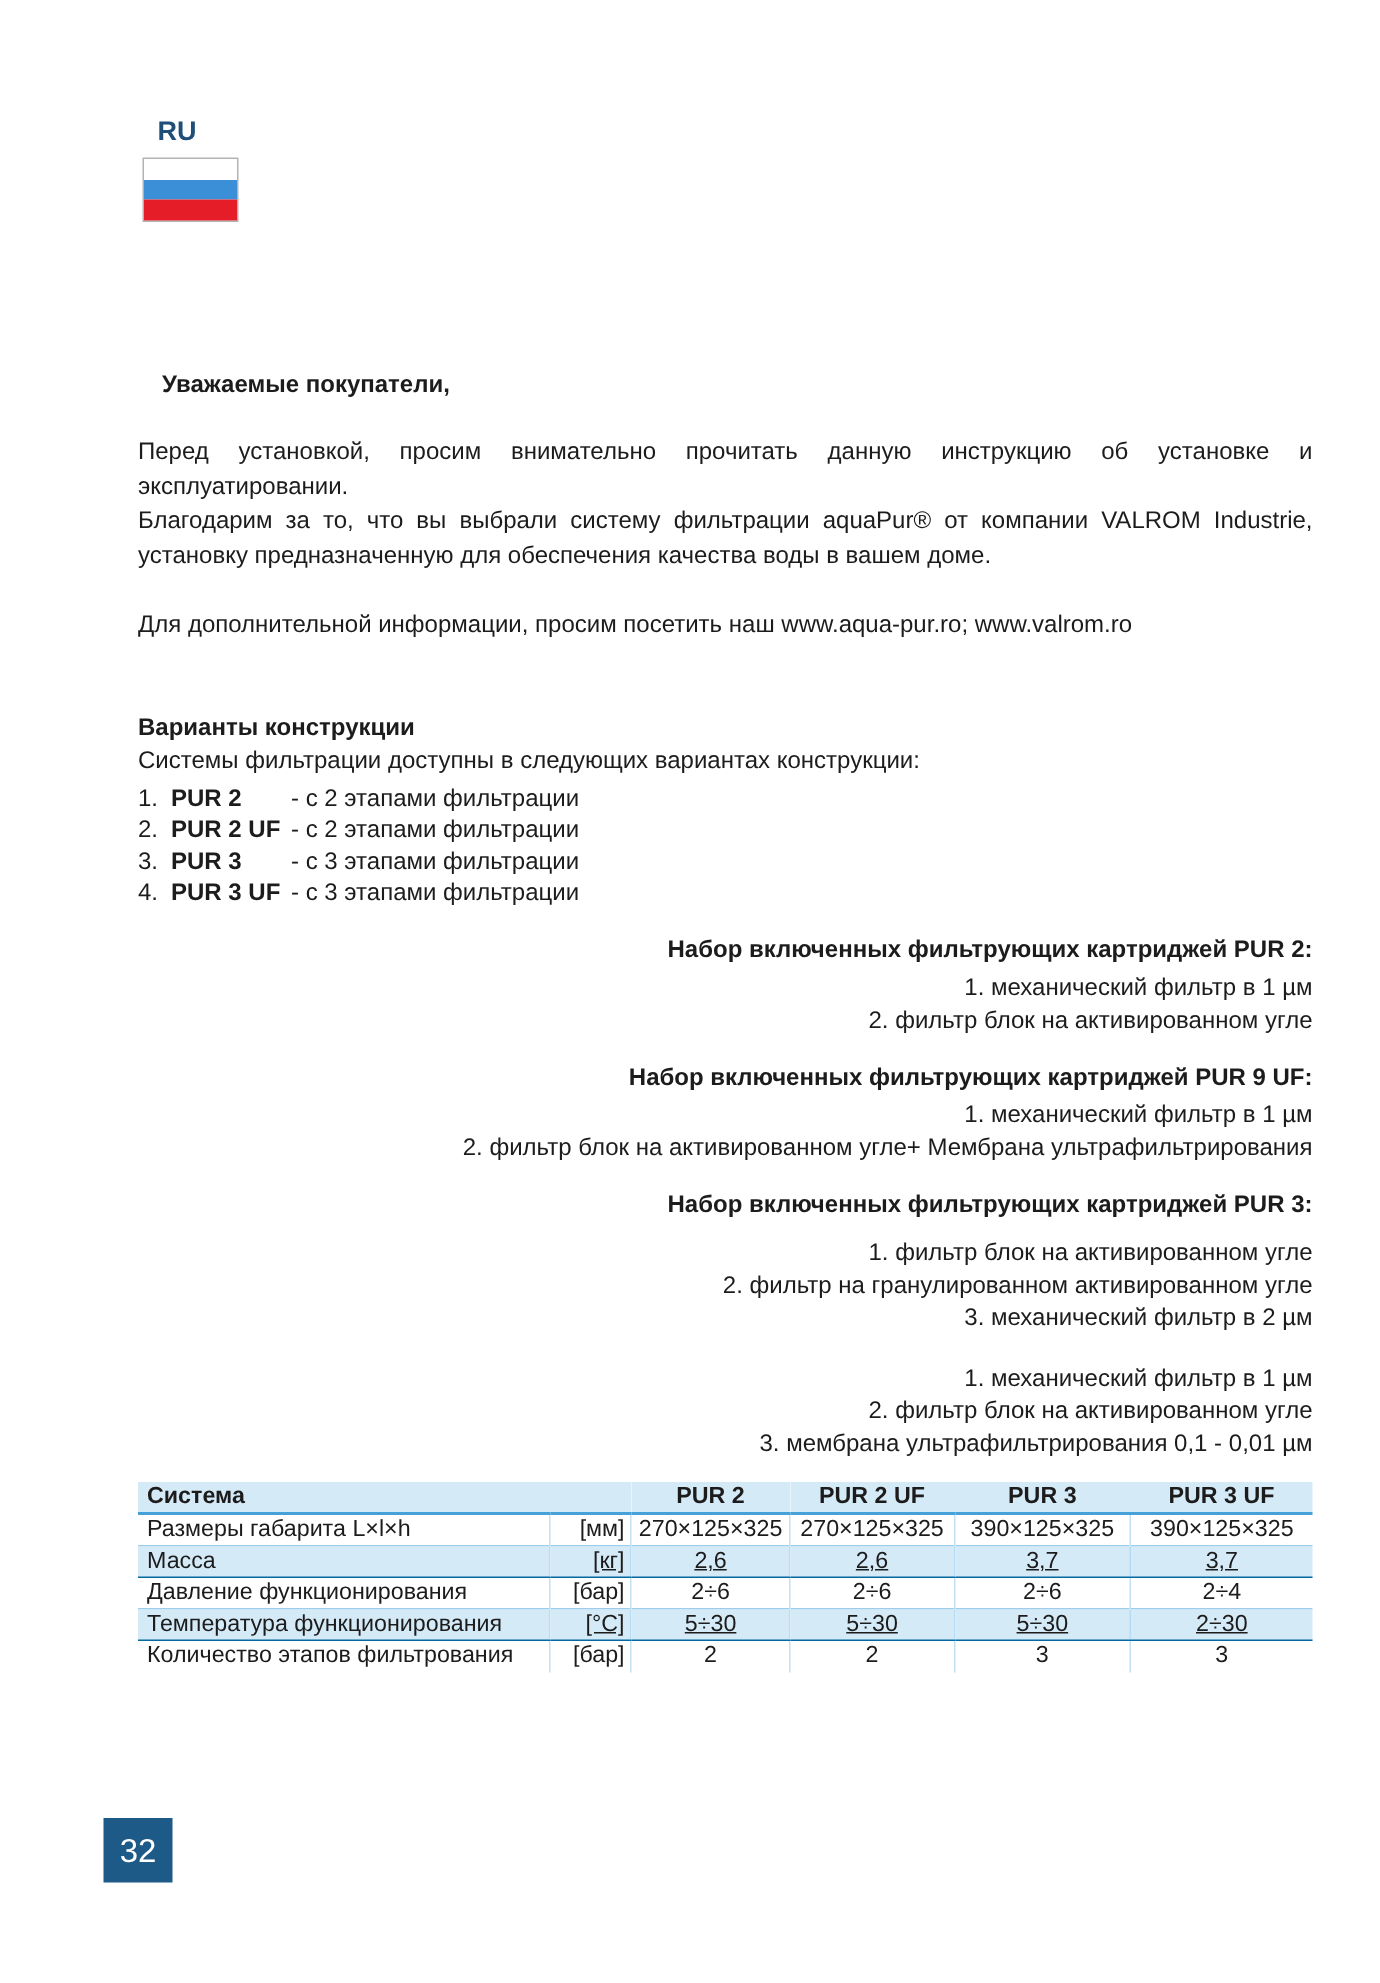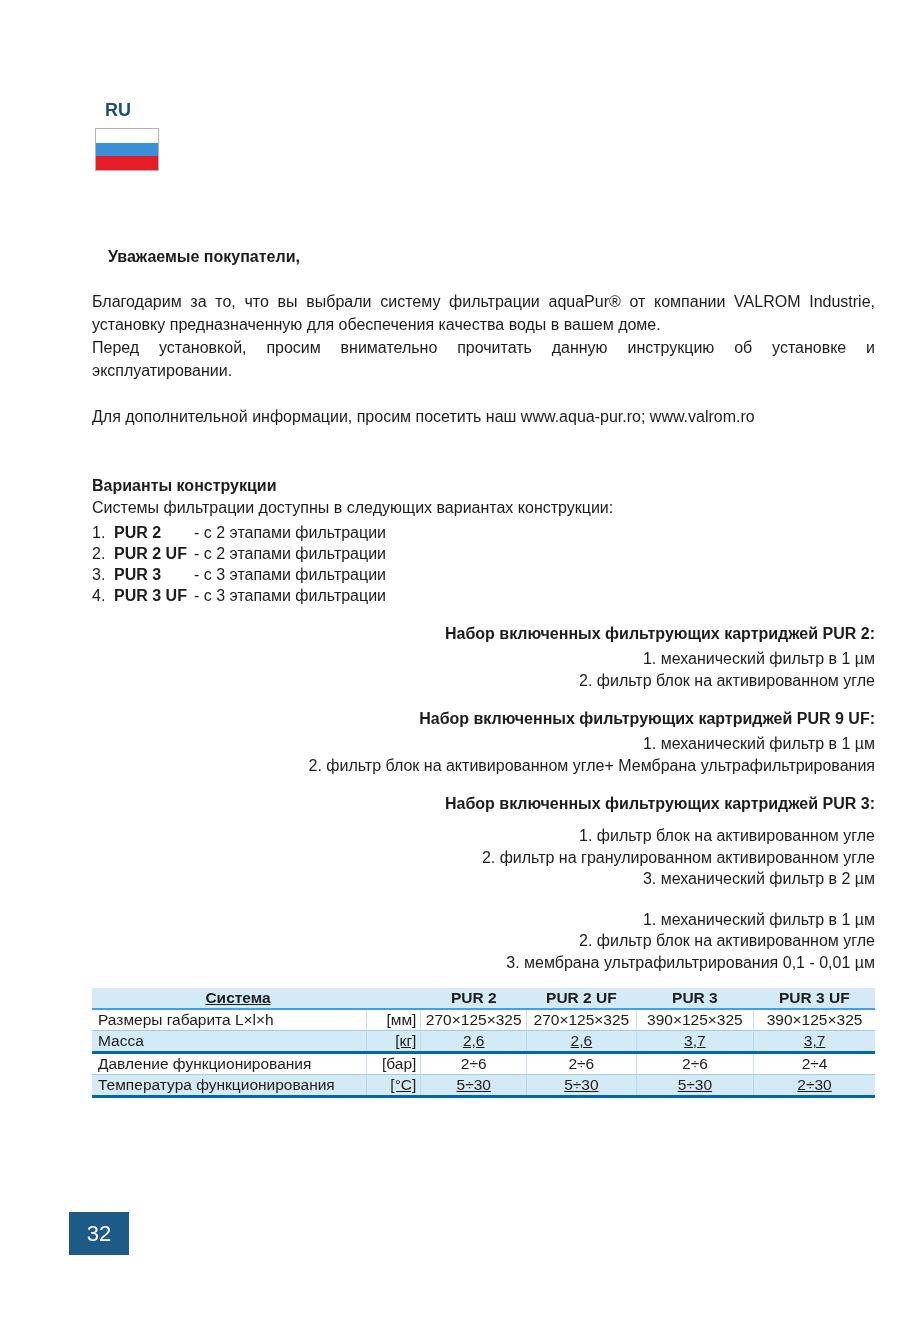--- a/index.html
+++ b/index.html
@@ -6,21 +6,21 @@
   .page{
     position:relative;
     width:920px;height:1322px;
     background:#ffffff;
     font-family:"Liberation Sans","DejaVu Sans",sans-serif;
     color:#1c1c1c;
     font-size:16px;
     overflow:hidden;
   }
   
-  .lang-block{position:absolute;left:95px;top:100px;}
+  .lang-block{position:absolute;left:95px;top:77px;}
   .lang-label{
     color:#1f4e79;font-weight:bold;font-size:18px;
     margin-left:10px;margin-bottom:7px;
   }
   .flag{
     width:64px;height:43px;border:1px solid #b3b3b3;box-sizing:border-box;
     display:flex;flex-direction:column;
   }
   .flag .stripe{flex:1;}
   
@@ -49,38 +49,38 @@
     font-size:15.5px;
   }
   table.spec th,table.spec td{
     padding:1px 4px;height:21px;box-sizing:border-box;
     font-weight:normal;white-space:nowrap;overflow:hidden;
   }
   table.spec thead th{
     background:#d5eaf7;font-weight:bold;
     border-bottom:2px solid #45a1d7;
   }
-  table.spec thead th.syslabel{text-align:center;padding-left:22px;text-decoration:underline;}
+  table.spec thead th.syslabel{text-align:left;padding-left:6px;}
   table.spec thead th.pur{text-align:center;}
   table.spec td.rowlabel{text-align:left;padding-left:6px;}
   table.spec td.unit{text-align:right;border-left:1px solid #c2e2f4;}
   table.spec td.val{text-align:center;border-left:1px solid #c2e2f4;}
   table.spec tr.band td{
     background:#d5eaf7;
-    border-top:1px solid #9dcdeb;border-bottom:3px solid #0369a1;
+    border-top:1px solid #9dcdeb;border-bottom:1px solid #0369a1;
   }
   table.spec tr.band td.unit,table.spec tr.band td.val{border-left-color:#b5dcf2;text-decoration:underline;}
   .col-label{width:35%;} .col-unit{width:7%;}
   .col-p2{width:13.5%;} .col-p2uf{width:14%;} .col-p3{width:15%;} .col-p3uf{width:15.5%;}
   
   .warning{margin-top:34px;text-align:justify;line-height:1.44;}
   .warning .wlabel{font-weight:bold;}
   
   .page-number-box{
-    position:absolute;left:69px;top:1212px;width:60px;height:43px;
+    position:absolute;left:69px;top:1212px;width:46px;height:43px;
     background:#1d5a87;color:#ffffff;
     display:flex;align-items:center;justify-content:center;
     font-size:22px;
   }
 </style>
 </head>
 <body>
 
 <div class="page">
 
@@ -90,22 +90,22 @@
       <div class="stripe" style="background:#ffffff"></div>
       <div class="stripe" style="background:#3a8fd6"></div>
       <div class="stripe" style="background:#e51d29"></div>
     </div>
   </div>
 
   <div class="content">
 
     <p class="greeting-title">Уважаемые покупатели,</p>
 
+    <p class="para">Перед установкой, просим внимательно прочитать данную инструкцию об установке и эксплуатировании.</p>
     <p class="para">Благодарим за то, что вы выбрали систему фильтрации aquaPur® от компании VALROM Industrie, установку предназначенную для обеспечения качества воды в вашем доме.</p>
-    <p class="para">Перед установкой, просим внимательно прочитать данную инструкцию об установке и эксплуатировании.</p>
 
     <p class="info-line">Для дополнительной информации, просим посетить наш  www.aqua-pur.ro; www.valrom.ro</p>
 
     <div class="variants">
       <p class="section-title">Варианты конструкции</p>
       <p class="intro">Системы фильтрации доступны в следующих вариантах конструкции:</p>
       <div class="variant-list">
         <div class="variant-item">
           <span class="num">1.</span>
             <span class="vname">PUR 2</span>
@@ -208,20 +208,28 @@
             <td class="val">2÷4</td>
           </tr>
           <tr class="band">
             <td class="rowlabel">Температура функционирования</td>
             <td class="unit">[°C]</td>
             <td class="val">5÷30</td>
             <td class="val">5÷30</td>
             <td class="val">5÷30</td>
             <td class="val">2÷30</td>
           </tr>
+          <tr>
+            <td class="rowlabel">Количество этапов фильтрования</td>
+            <td class="unit">[бар]</td>
+            <td class="val">2</td>
+            <td class="val">2</td>
+            <td class="val">3</td>
+            <td class="val">3</td>
+          </tr>
         </tbody>
       </table>
     </div>
 
 
   </div>
 
   <div class="page-number-box">
     <span>32</span>
   </div>

